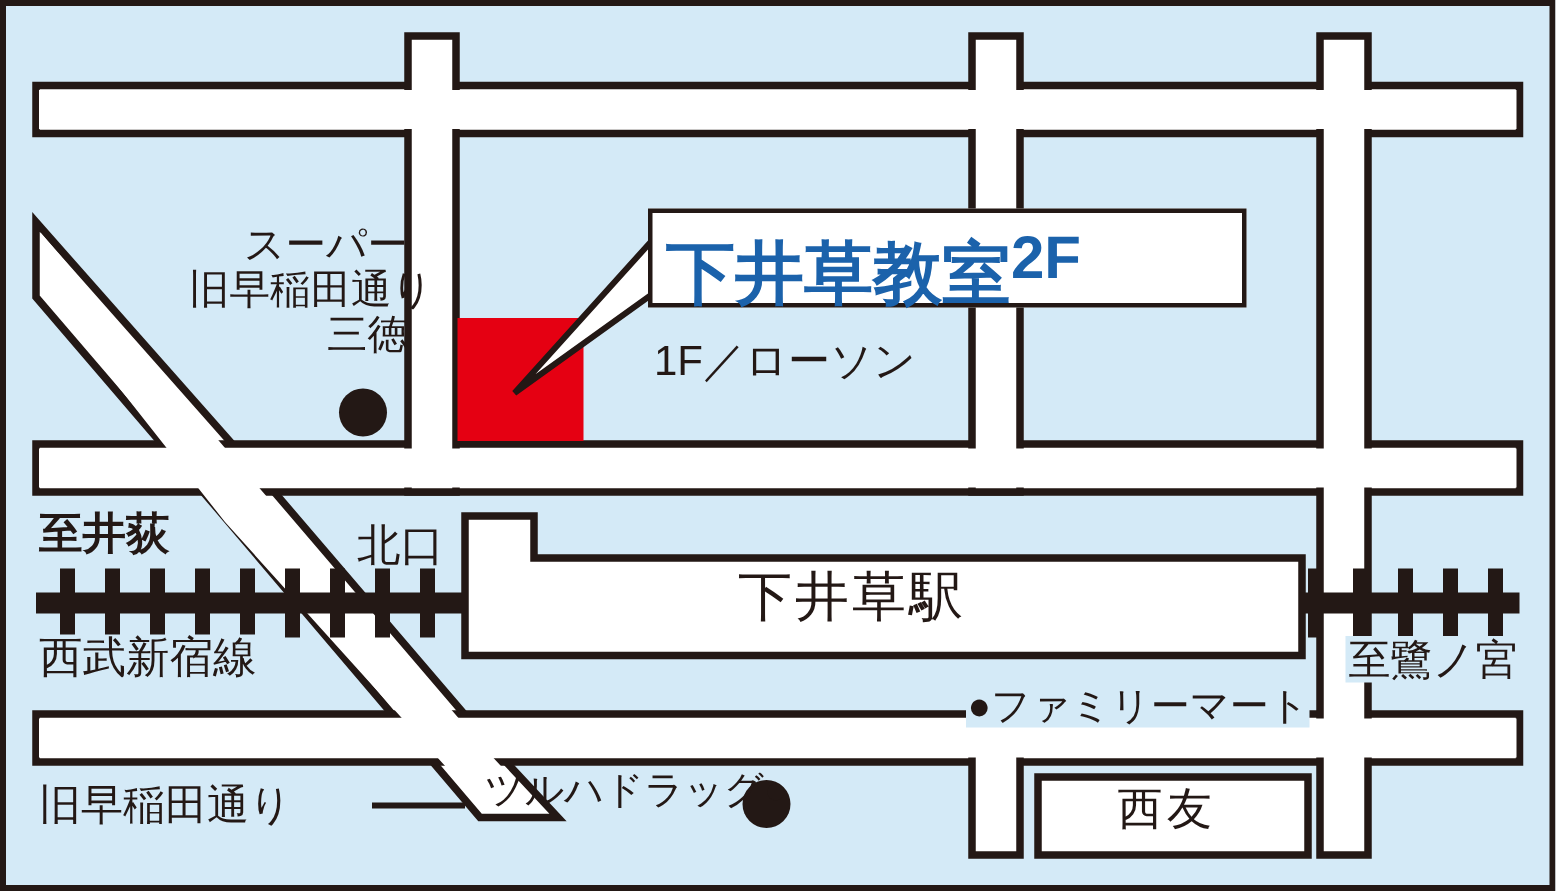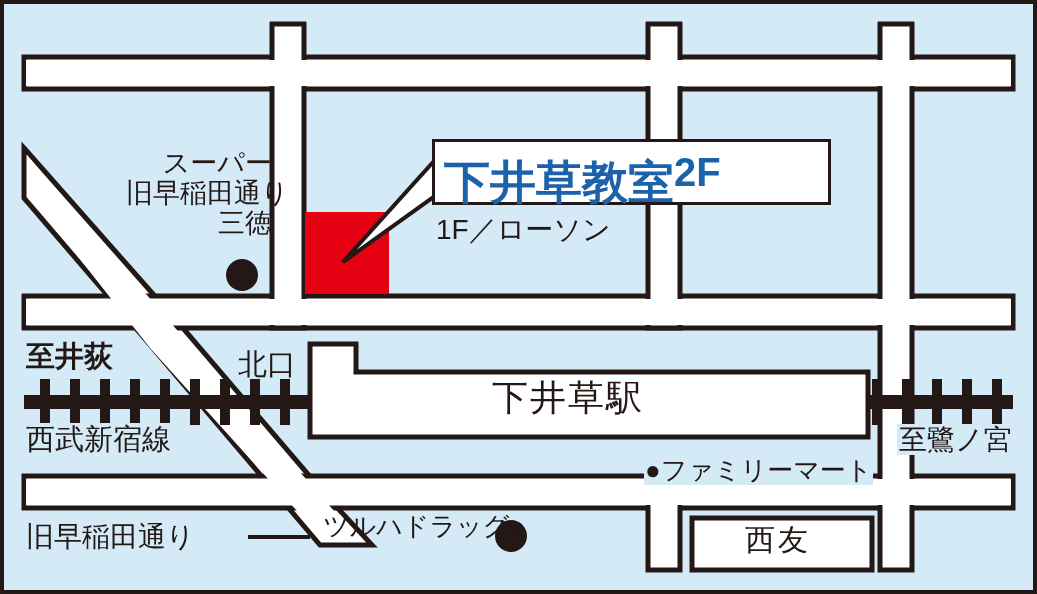--- a/index.html
+++ b/index.html
@@ -95,21 +95,21 @@
   }
   .lbl-seiyu {
     left: 745px;
     top: 523px;
     font-size: 30px;
     letter-spacing: 3px;
     text-align: right;
   }
   .lbl-1f {
     left: 436px;
-    top: 214px;
+    top: 225px;
     font-size: 28px;
   }
   .callout-box {
     position: absolute;
     left: 432px;
     top: 139px;
     width: 399px;
     height: 66px;
     background: #ffffff;
     border: 3px solid #231815;

